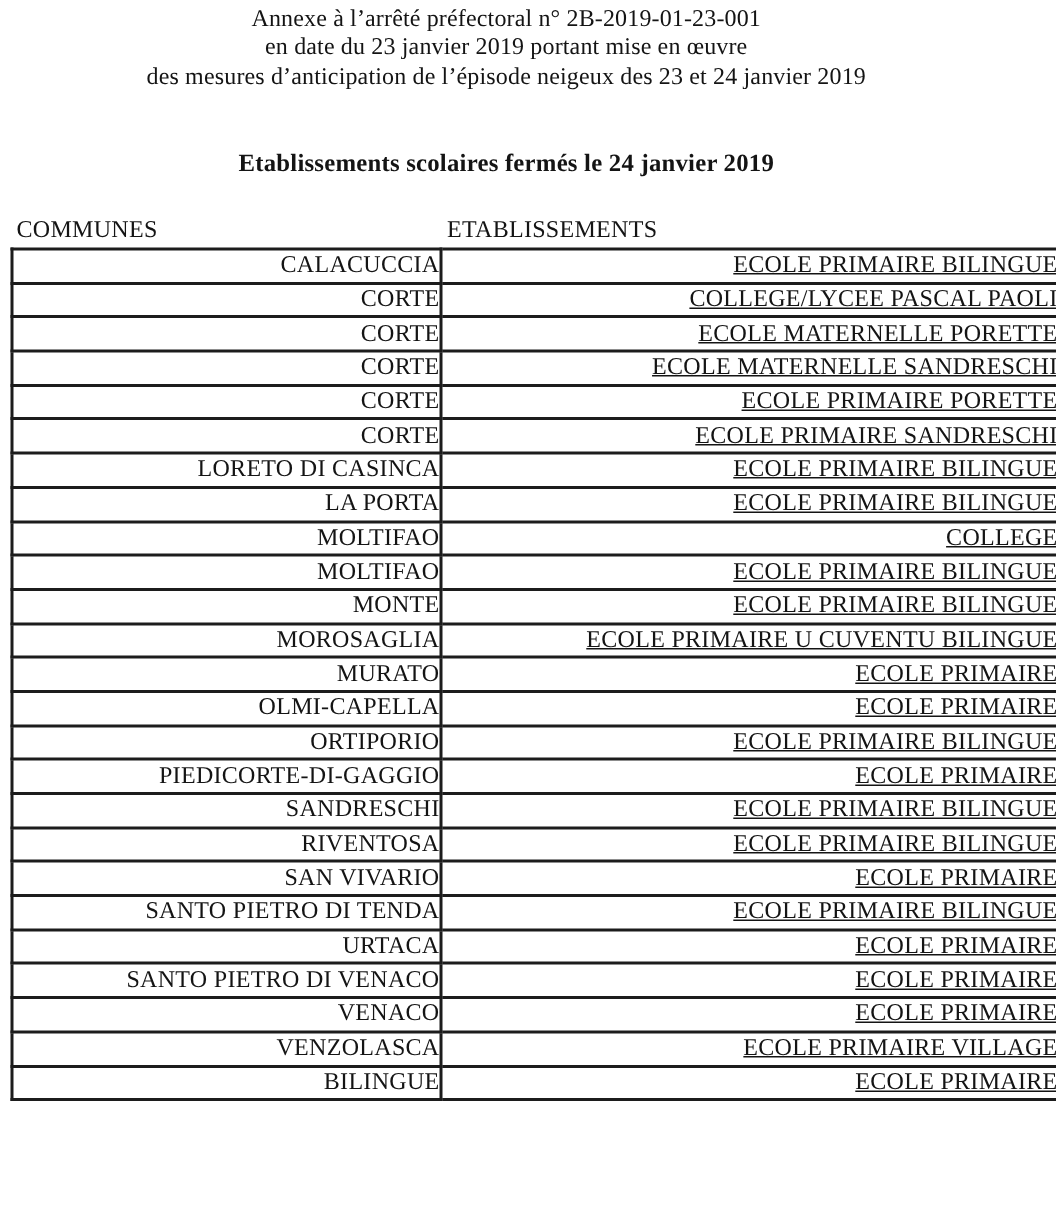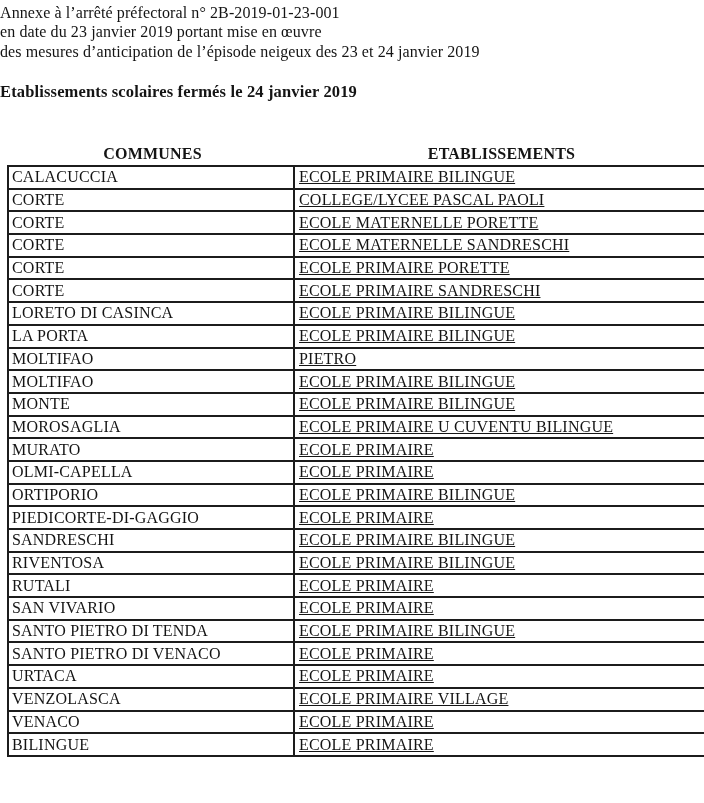--- a/index.html
+++ b/index.html
@@ -14,65 +14,66 @@
     overflow: hidden;
     font-family: "Liberation Serif", "DejaVu Serif", serif;
     color: #141414;
     -webkit-font-smoothing: antialiased;
   }
   .doc-header {
     position: absolute;
     top: 3px;
     left: 0;
     width: 675px;
-    text-align: left;
+    text-align: center;
   }
   .header-line {
     font-size: 16px;
     line-height: 19.3px;
     letter-spacing: 0.1px;
   }
   .doc-title {
-    margin-top: 21px;
+    margin-top: 38px;
     font-size: 16.5px;
     line-height: 20px;
     font-weight: bold;
     letter-spacing: 0.15px;
   }
   table.schools {
     position: absolute;
     top: 140px;
     left: 7px;
     width: 697px;
     border-collapse: collapse;
     table-layout: fixed;
   }
   table.schools col.c1 { width: 286px; }
   table.schools col.c2 { width: 411px; }
   table.schools th {
     border: none;
     font-size: 16px;
-    font-weight: bold;
-    text-align: center;
+    font-weight: normal;
+    text-align: left;
     height: 23px;
     padding: 0 0 2px 3px;
     vertical-align: bottom;
     letter-spacing: 0.2px;
     white-space: nowrap;
   }
   table.schools th.col-etab { padding-left: 4px; }
   table.schools td {
     border: 2px solid #1c1c1c;
     font-size: 16px;
     height: 20.7px;
     padding: 0 0 0 3px;
     vertical-align: middle;
     white-space: nowrap;
     overflow: hidden;
     letter-spacing: 0.2px;
+    text-align: right;
   }
   table.schools td:last-child {
     border-right: none;
     padding-left: 4px;
     text-decoration: underline;
   }
 </style>
 </head>
 <body>
 
@@ -130,21 +131,21 @@
     <td>ECOLE PRIMAIRE BILINGUE</td>
   </tr>
 
   <tr>
     <td>LA PORTA</td>
     <td>ECOLE PRIMAIRE BILINGUE</td>
   </tr>
 
   <tr>
     <td>MOLTIFAO</td>
-    <td>PIETRO</td>
+    <td>COLLEGE</td>
   </tr>
 
   <tr>
     <td>MOLTIFAO</td>
     <td>ECOLE PRIMAIRE BILINGUE</td>
   </tr>
 
   <tr>
     <td>MONTE</td>
     <td>ECOLE PRIMAIRE BILINGUE</td>
@@ -179,54 +180,50 @@
   <tr>
     <td>SANDRESCHI</td>
     <td>ECOLE PRIMAIRE BILINGUE</td>
   </tr>
 
   <tr>
     <td>RIVENTOSA</td>
     <td>ECOLE PRIMAIRE BILINGUE</td>
   </tr>
 
-  <tr>
-    <td>RUTALI</td>
-    <td>ECOLE PRIMAIRE</td>
-  </tr>
 
   <tr>
     <td>SAN VIVARIO</td>
     <td>ECOLE PRIMAIRE</td>
   </tr>
 
   <tr>
     <td>SANTO PIETRO DI TENDA</td>
     <td>ECOLE PRIMAIRE BILINGUE</td>
   </tr>
 
   <tr>
+    <td>URTACA</td>
+    <td>ECOLE PRIMAIRE</td>
+  </tr>
+
+  <tr>
     <td>SANTO PIETRO DI VENACO</td>
     <td>ECOLE PRIMAIRE</td>
   </tr>
 
   <tr>
-    <td>URTACA</td>
+    <td>VENACO</td>
     <td>ECOLE PRIMAIRE</td>
   </tr>
 
   <tr>
     <td>VENZOLASCA</td>
     <td>ECOLE PRIMAIRE VILLAGE</td>
   </tr>
 
   <tr>
-    <td>VENACO</td>
-    <td>ECOLE PRIMAIRE</td>
-  </tr>
-
-  <tr>
     <td>BILINGUE</td>
     <td>ECOLE PRIMAIRE</td>
   </tr>
 
 </tbody>
 </table>
 
 </body></html>

